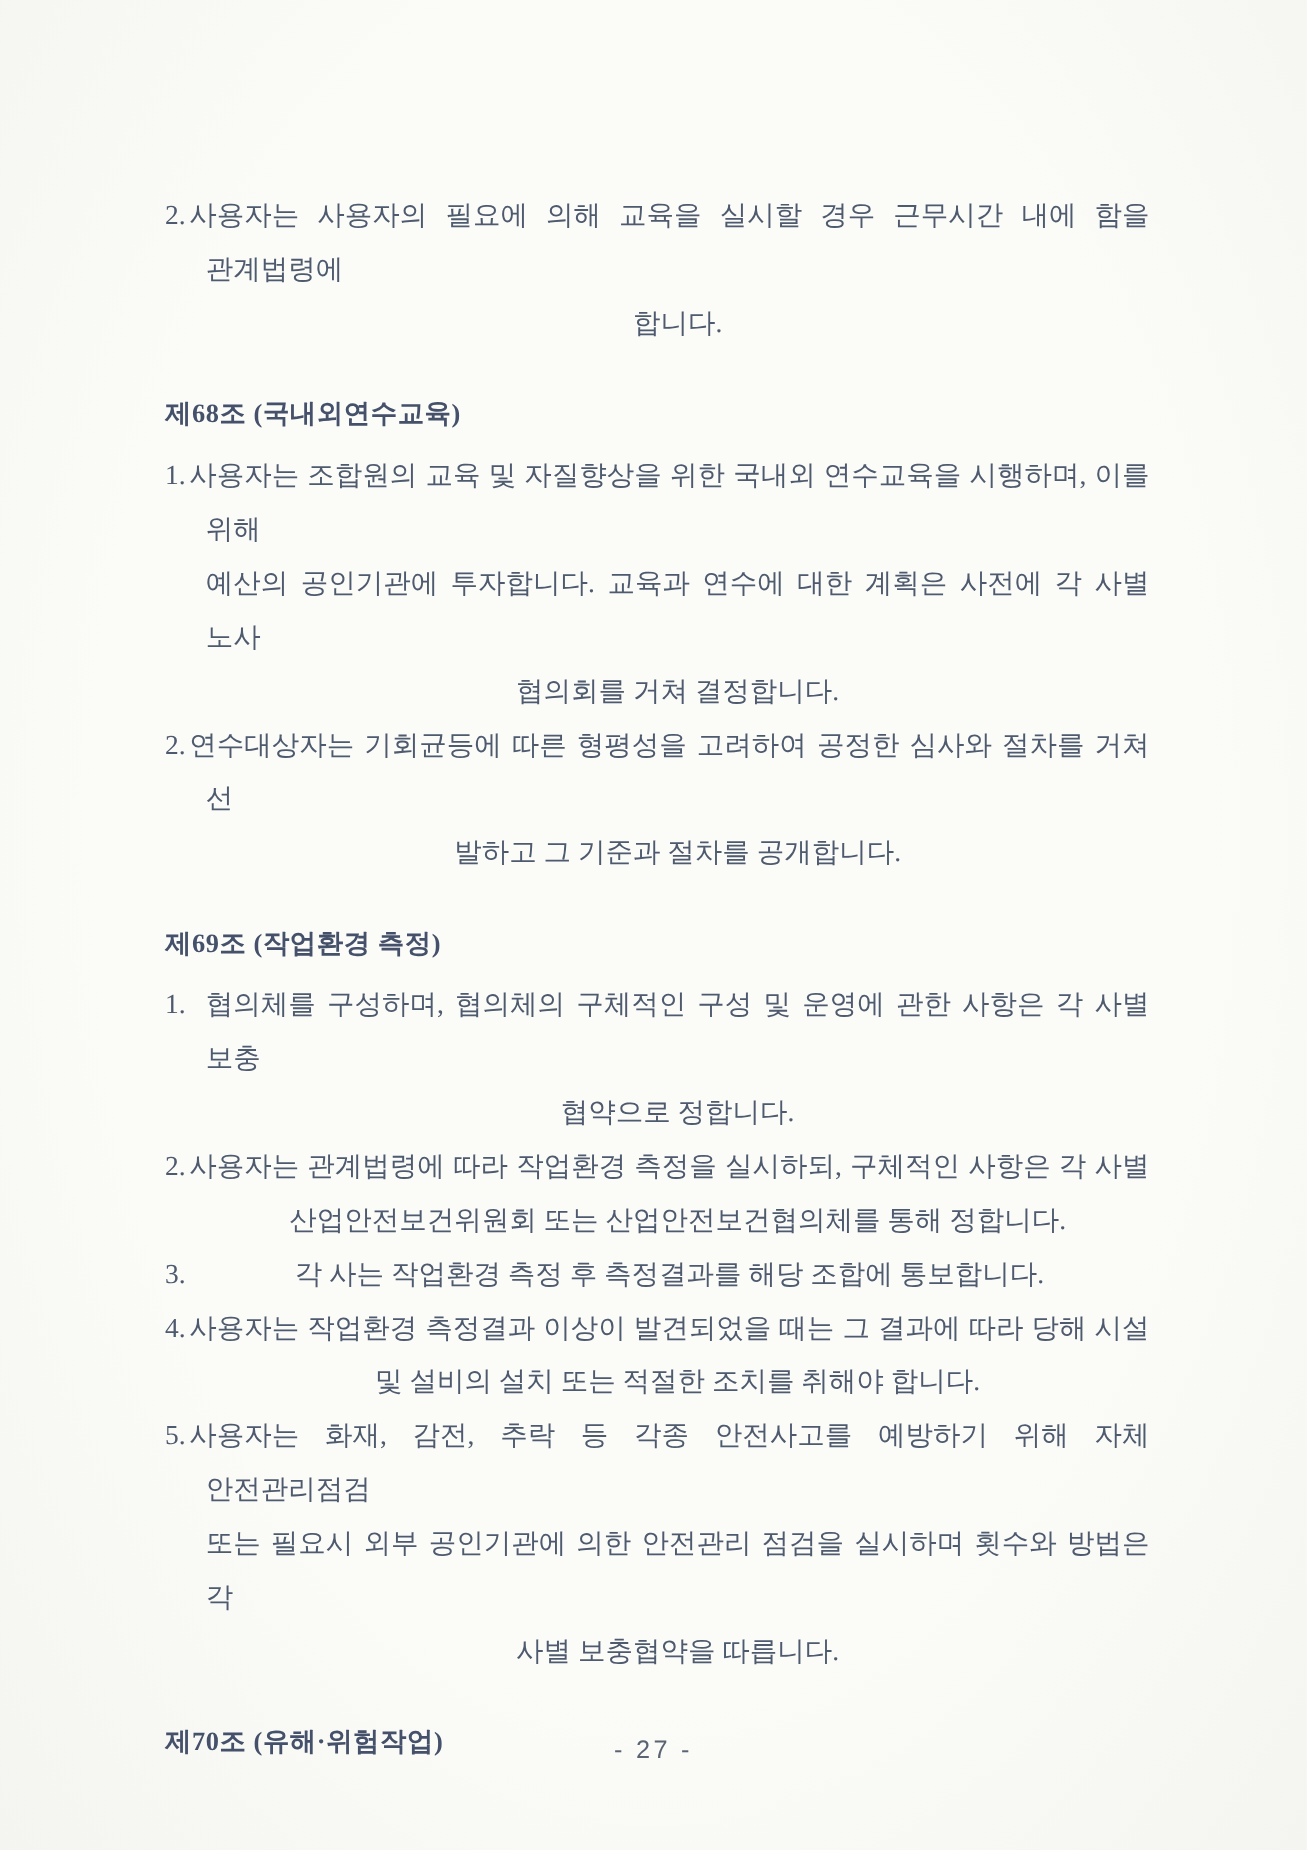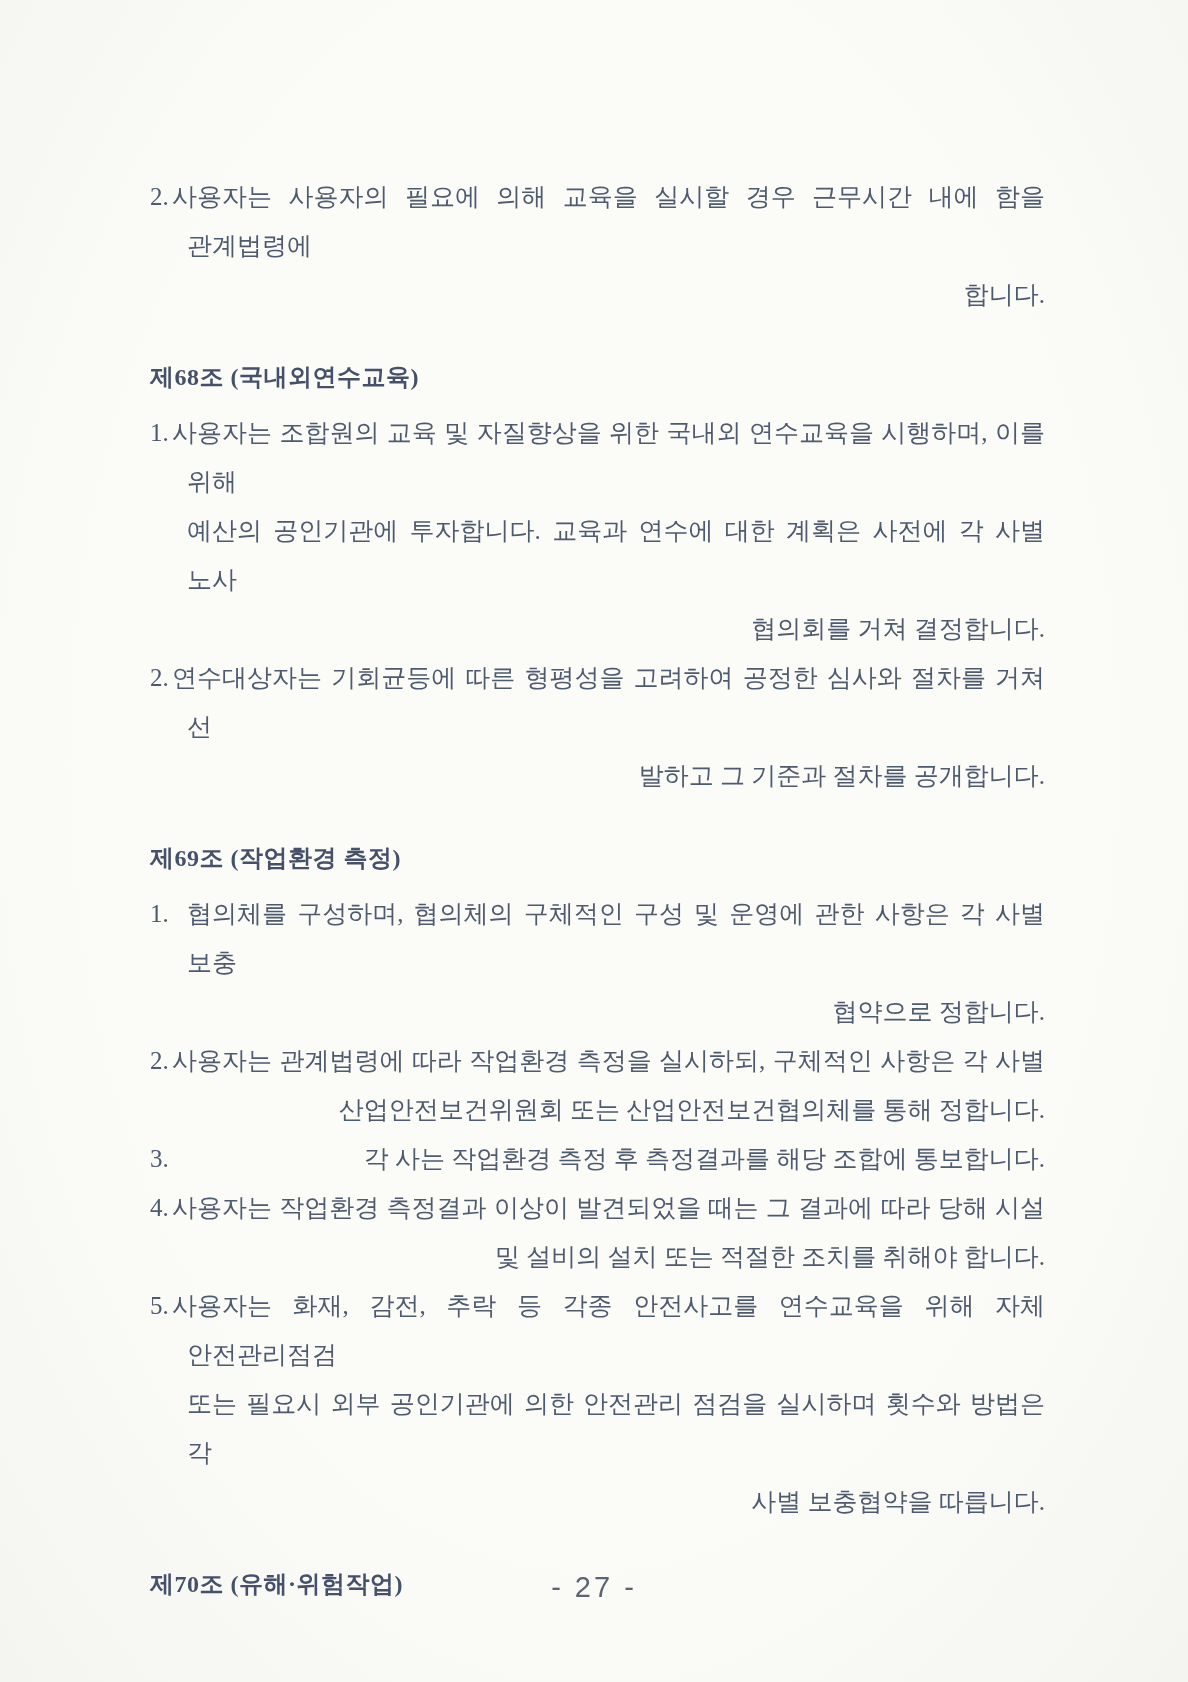--- a/index.html
+++ b/index.html
@@ -19,21 +19,21 @@
     font-family: "Liberation Serif", "DejaVu Serif", serif;
     color: #4e5a6e;
   }
   .content {
     padding: 172px 143px 0 150px;
   }
   .line {
     font-size: 25px;
     line-height: 49px;
     word-break: keep-all;
-    text-align: right;
+    text-align: center;
   }
   .jl {
     text-align: justify;
     text-align-last: justify;
   }
   .first {
     text-indent: -15px;
   }
   .item {
     position: relative;
@@ -54,21 +54,21 @@
     line-height: 49px;
     letter-spacing: 0.5px;
   }
   .footer {
     position: absolute;
     bottom: 78px;
     left: 0;
     width: 100%;
     text-align: center;
     font-family: "Liberation Sans", sans-serif;
-    font-size: 29px;
+    font-size: 23px;
     color: #5a6472;
     letter-spacing: 3px;
   }
 </style>
 </head>
 <body>
 
 <div class="page">
   <div class="content">
 
@@ -113,21 +113,21 @@
     </div>
 
     <div class="item">
       <span class="num">4.</span>
       <div class="line jl first">사용자는 작업환경 측정결과 이상이 발견되었을 때는 그 결과에 따라 당해 시설</div>
       <div class="line">및 설비의 설치 또는 적절한 조치를 취해야 합니다.</div>
     </div>
 
     <div class="item">
       <span class="num">5.</span>
-      <div class="line jl first">사용자는 화재, 감전, 추락 등 각종 안전사고를 연수교육을 위해 자체 안전관리점검</div>
+      <div class="line jl first">사용자는 화재, 감전, 추락 등 각종 안전사고를 예방하기 위해 자체 안전관리점검</div>
       <div class="line jl">또는 필요시 외부 공인기관에 의한 안전관리 점검을 실시하며 횟수와 방법은 각</div>
       <div class="line">사별 보충협약을 따릅니다.</div>
     </div>
 
     <div class="article-heading">제70조 (유해·위험작업)</div>
 
   </div>
 
   <div class="footer">- 27 -</div>
 </div>

